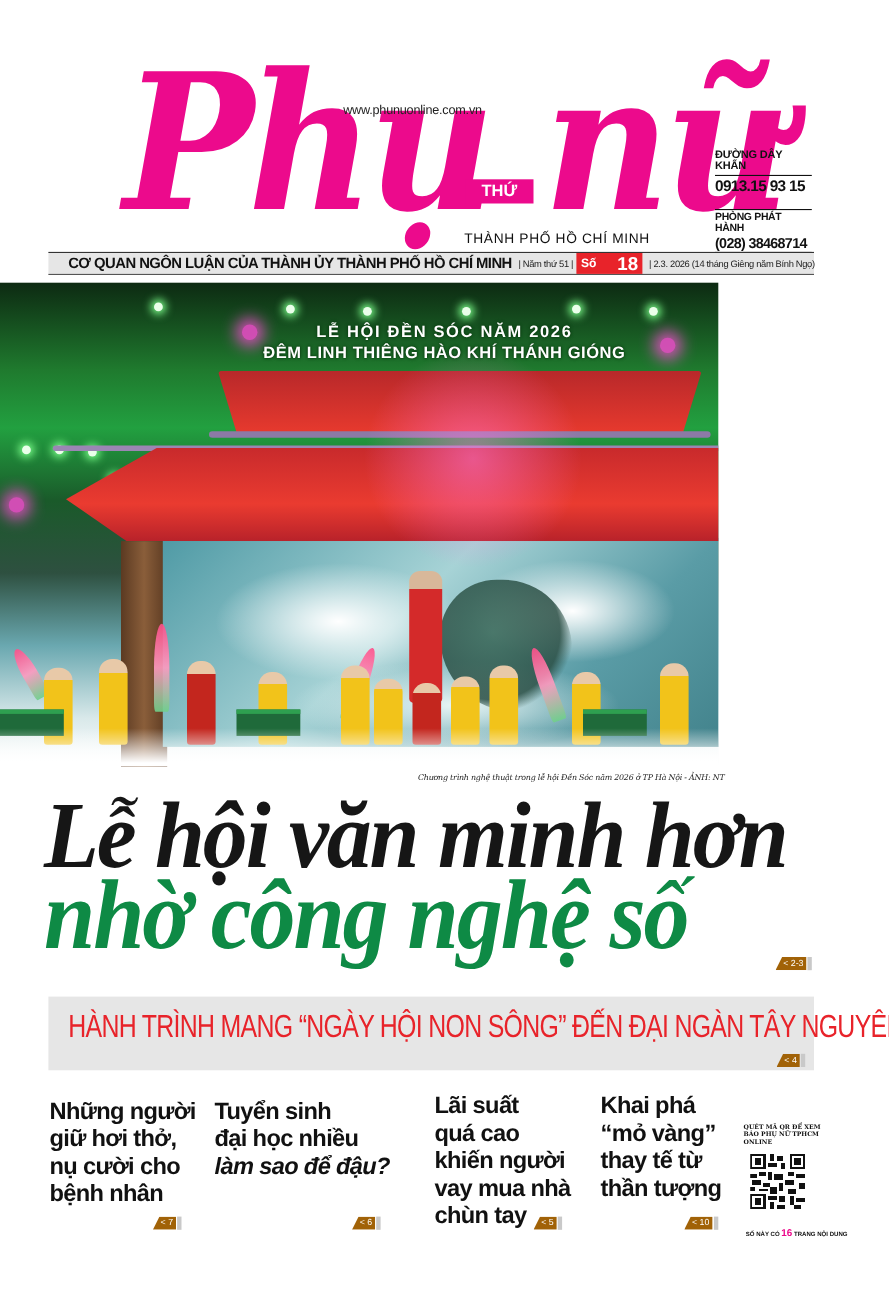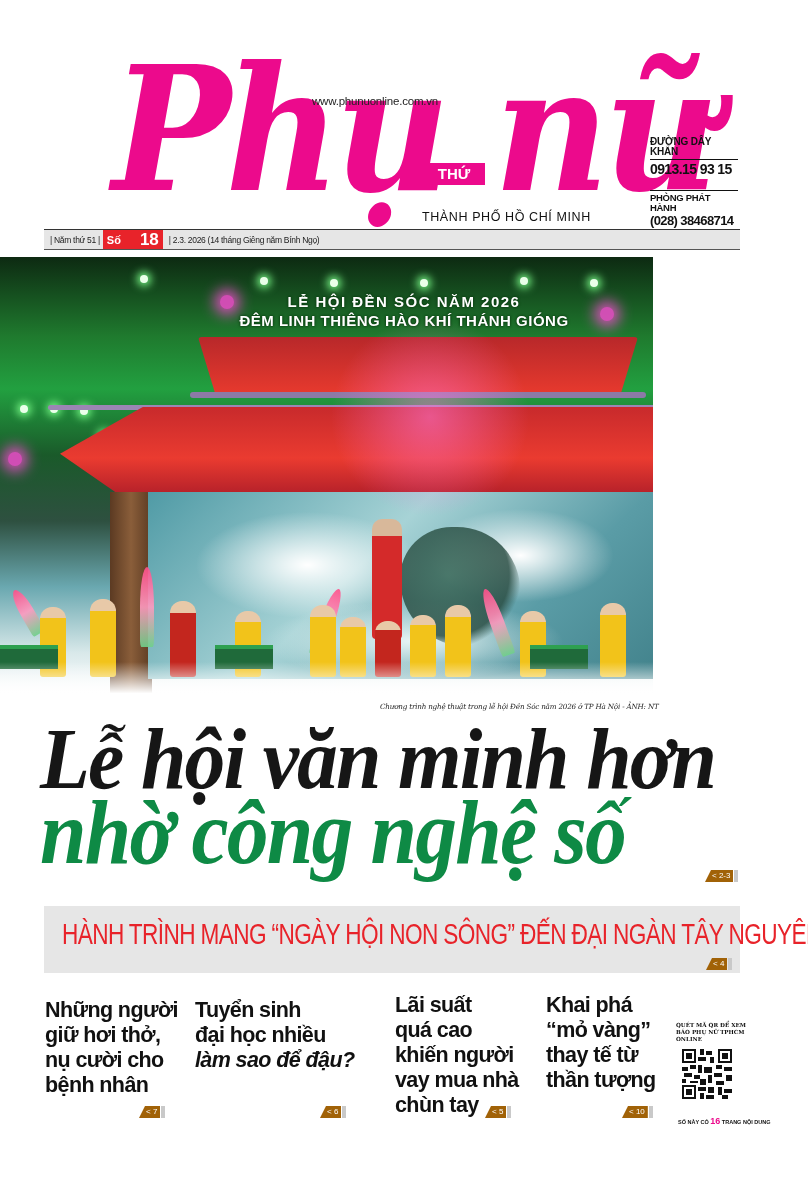--- a/index.html
+++ b/index.html
@@ -160,20 +160,21 @@
   <div class="city-label">THÀNH PHỐ HỒ CHÍ MINH</div>
 
   <div class="hotline">
     <span class="lbl">ĐƯỜNG DÂY KHẨN</span>
     <span class="num">0913.15 93 15</span>
     <span class="lbl2">PHÒNG PHÁT HÀNH</span>
     <span class="num2">(028) 38468714</span>
   </div>
 
   <div class="info-bar">
+    <span class="org">CƠ QUAN NGÔN LUẬN CỦA THÀNH ỦY THÀNH PHỐ HỒ CHÍ MINH</span>
     <span class="small">| Năm thứ 51 |</span>
     <span class="issue">
       <span class="so">Số</span>
       <span class="n">18</span>
     </span>
     <span class="small">| 2.3. 2026 (14 tháng Giêng năm Bính Ngọ)</span>
   </div>
 </header>
 
 <section class="hero">

